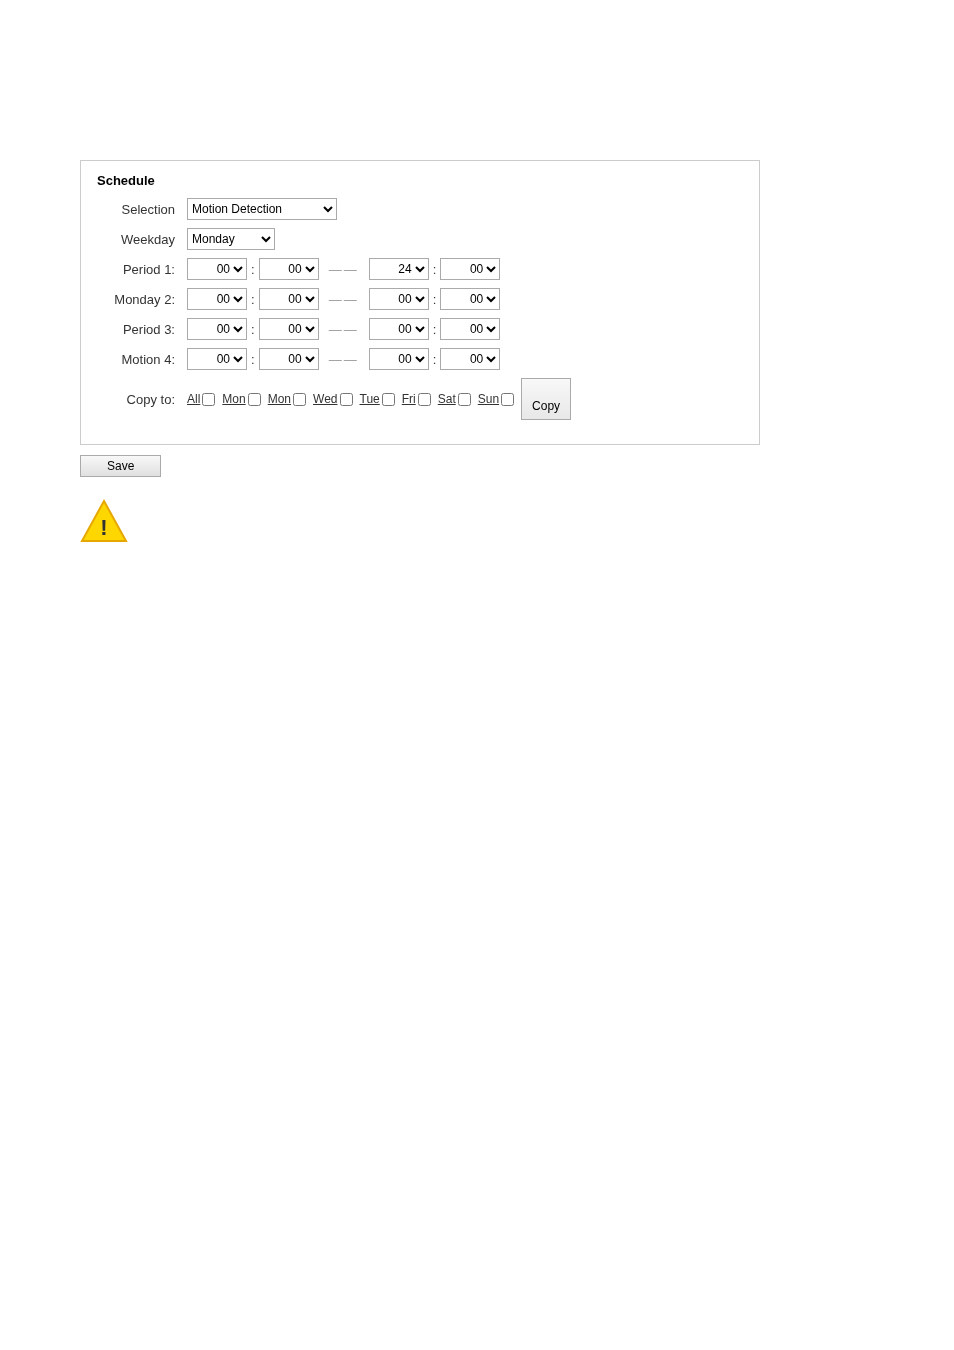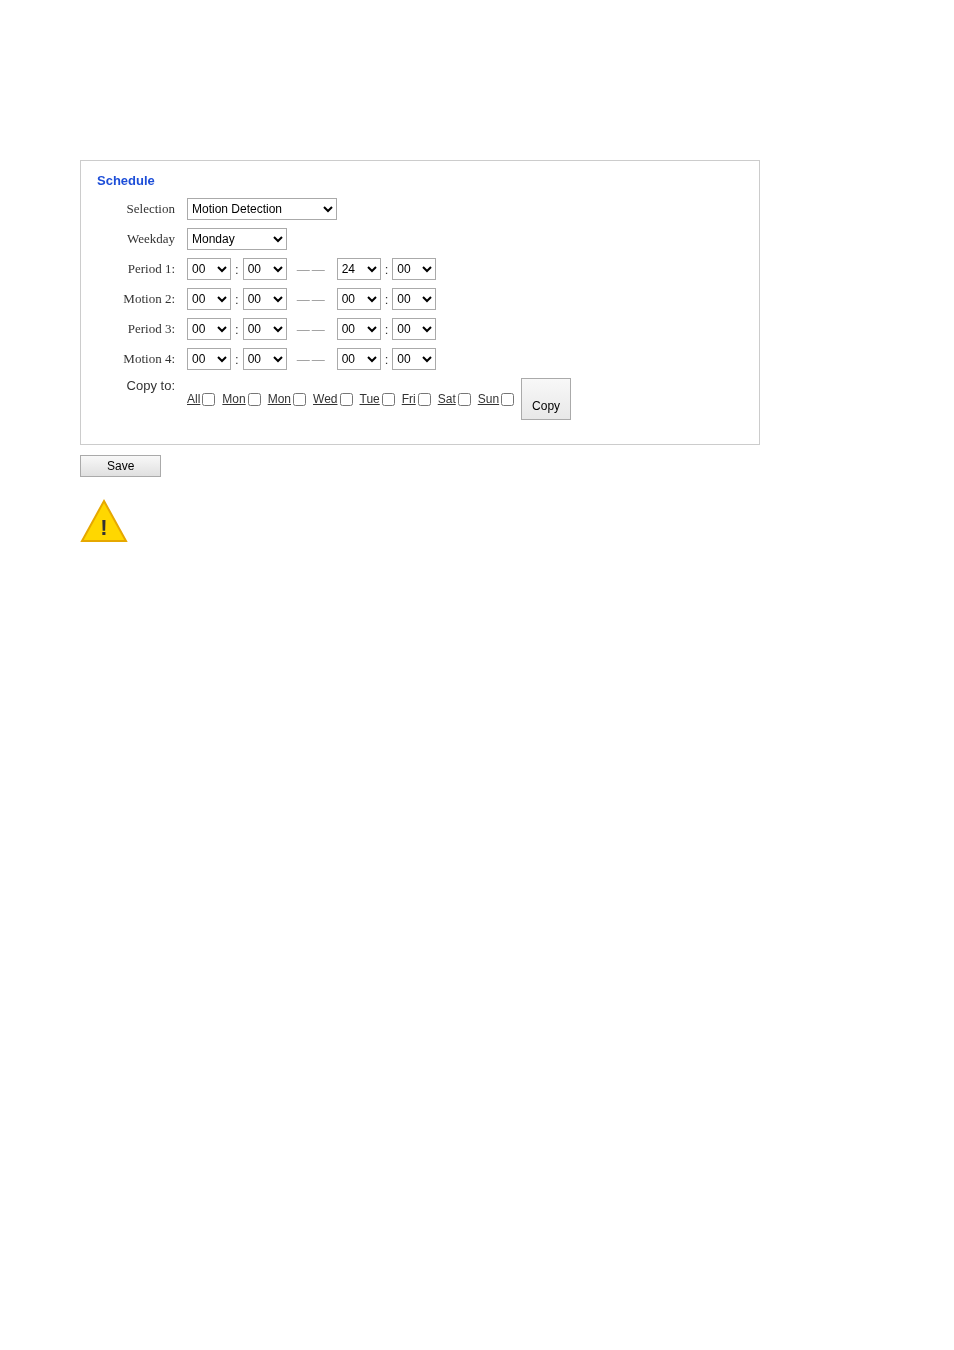--- a/index.html
+++ b/index.html
@@ -17,40 +17,39 @@
     }
 
     .schedule-box {
       border: 1px solid #ccc;
       padding: 12px 16px 16px 16px;
       width: 680px;
       background: #fff;
     }
 
     .schedule-title {
-      color: #1d4ed8;
+      color: #000000;
       font-weight: bold;
       font-size: 13px;
       margin-bottom: 10px;
     }
 
     .form-row {
       display: flex;
       align-items: center;
       margin-bottom: 8px;
     }
 
     .form-label {
       width: 90px;
       text-align: right;
       padding-right: 12px;
       color: #333;
       font-size: 13px;
       flex-shrink: 0;
-      font-family: Liberation Serif, serif;
     }
 
     .form-controls {
       display: flex;
       align-items: center;
       gap: 4px;
       flex-wrap: wrap;
     }
 
     select {
@@ -59,42 +58,43 @@
       border: 1px solid #aaa;
       background: #fff;
       height: 22px;
     }
 
     .selection-select {
       width: 150px;
     }
 
     .weekday-select {
-      width: 100px;
+      width: 88px;
     }
 
     .hour-select {
-      width: 44px;
+      width: 60px;
+      text-align: right;
     }
 
     .colon {
       font-size: 13px;
       color: #333;
     }
 
     .dash-sep {
       font-size: 13px;
       color: #999;
       margin: 0 6px;
       letter-spacing: 2px;
     }
 
     .copy-to-row {
       display: flex;
-      align-items: flex-start;
+      align-items: center;
       margin-bottom: 8px;
     }
 
     .copy-to-label {
       width: 90px;
       text-align: right;
       padding-right: 12px;
       color: #333;
       font-size: 13px;
       flex-shrink: 0;
@@ -203,21 +203,21 @@
           <option>00</option><option>01</option><option>02</option><option>03</option><option>04</option><option>05</option><option>06</option><option>07</option><option>08</option><option>09</option><option>10</option><option>11</option><option>12</option><option>13</option><option>14</option><option>15</option><option>16</option><option>17</option><option>18</option><option>19</option><option>20</option><option>21</option><option>22</option><option>23</option><option selected="">24</option>
         </select>
         <span class="colon">:</span>
         <select class="hour-select">
           <option selected="">00</option><option>05</option><option>10</option><option>15</option><option>20</option><option>25</option><option>30</option><option>35</option><option>40</option><option>45</option><option>50</option><option>55</option>
         </select>
       </div>
     </div>
 
     <div class="form-row">
-      <div class="form-label">Motion 2:</div>
+      <div class="form-label">Monday 2:</div>
       <div class="form-controls">
         <select class="hour-select">
           <option selected="">00</option><option>01</option><option>02</option><option>03</option><option>04</option><option>05</option><option>06</option><option>07</option><option>08</option><option>09</option><option>10</option><option>11</option><option>12</option><option>13</option><option>14</option><option>15</option><option>16</option><option>17</option><option>18</option><option>19</option><option>20</option><option>21</option><option>22</option><option>23</option>
         </select>
         <span class="colon">:</span>
         <select class="hour-select">
           <option selected="">00</option><option>05</option><option>10</option><option>15</option><option>20</option><option>25</option><option>30</option><option>35</option><option>40</option><option>45</option><option>50</option><option>55</option>
         </select>
         <span class="dash-sep">——</span>
         <select class="hour-select">

